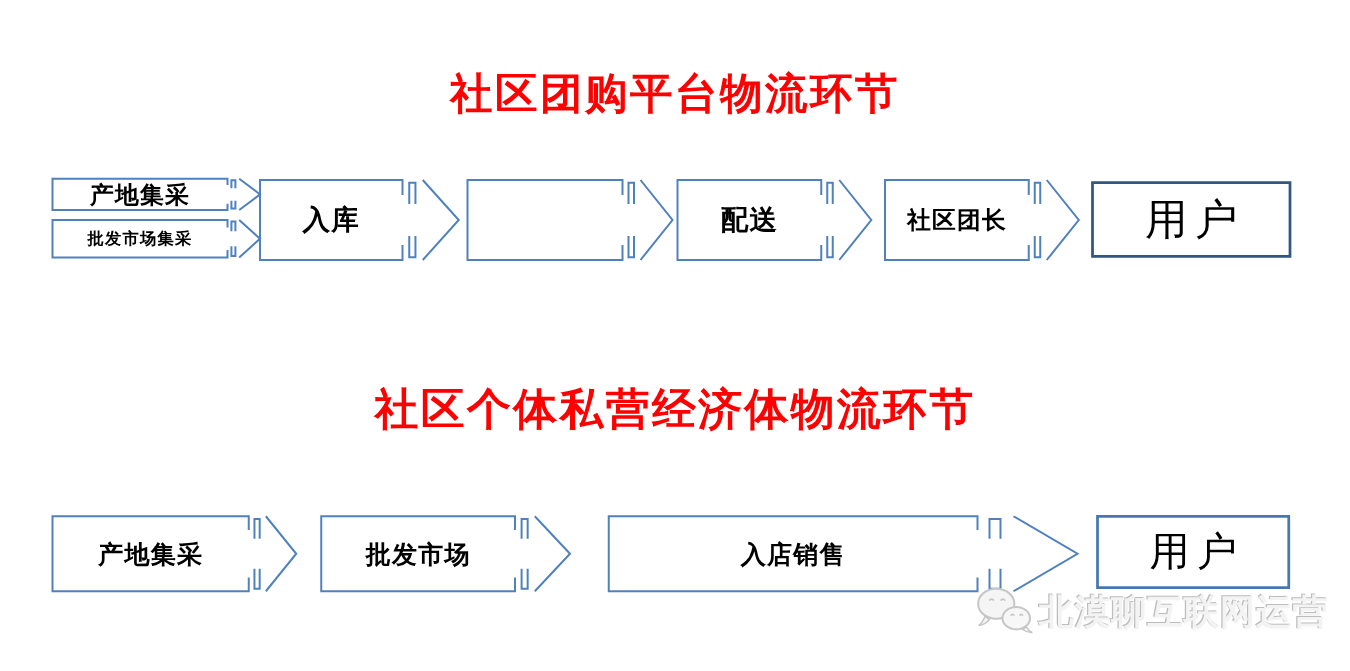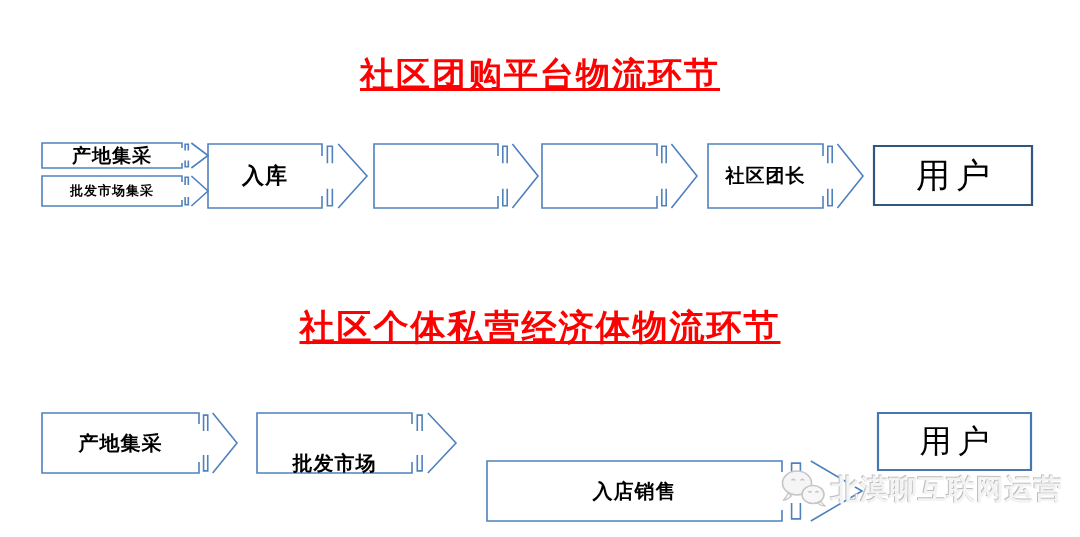--- a/index.html
+++ b/index.html
@@ -5,21 +5,20 @@
   html,body{margin:0;padding:0;background:#ffffff;}
   .stage{
     position:relative;width:1080px;height:537px;background:#fff;
     overflow:hidden;font-family:"Liberation Serif","DejaVu Serif",serif;
   }
   .title{
     position:absolute;left:0;right:0;text-align:center;
     font-weight:700;font-size:34px;letter-spacing:2px;
     color:var(--titlered,#ff0000);
     font-family:"Liberation Serif","DejaVu Serif",serif;
-    text-decoration:underline;
   }
   .node{position:absolute;}
   .node svg{position:absolute;left:-2px;top:-4px;overflow:visible;display:block;}
   .lbl{
     position:absolute;left:0;top:0;display:flex;align-items:center;justify-content:center;
     color:var(--labelc,#000);letter-spacing:1px;white-space:nowrap;
     font-family:"Liberation Serif","DejaVu Serif",serif;
   }
   .watermark{
     position:absolute;left:780px;top:468px;display:flex;align-items:center;gap:3px;
@@ -76,20 +75,21 @@
           <path d="M 138.4 0 L 164 32 L 138.4 64" fill="none" stroke="var(--accent)" stroke-width="1.6"></path>
         </svg>
       </div>
       <div class="node" style="left: 542px; top: 144px; width: 155px; height: 64px;">
         <svg width="161" height="72" viewBox="-2 -4 161 72">
           <path d="M 115 12 L 115 0 L 0 0 L 0 64 L 115 64 L 115 52" fill="none" stroke="var(--accent)" stroke-width="1.6"></path>
           <path d="M 119.8 19.2 L 119.8 2.24 L 124.2 2.24 L 124.2 19.2" fill="none" stroke="var(--accent)" stroke-width="1.6"></path>
           <path d="M 119.8 44.8 L 119.8 61.76 L 124.2 61.76 L 124.2 44.8" fill="none" stroke="var(--accent)" stroke-width="1.6"></path>
           <path d="M 129.4 0 L 155 32 L 129.4 64" fill="none" stroke="var(--accent)" stroke-width="1.6"></path>
         </svg>
+        <div class="lbl" style="width: 115px; height: 64px; font-size: 22px; font-weight: 700;">配送</div>
       </div>
       <div class="node" style="left: 708px; top: 144px; width: 155px; height: 50px;">
         <svg width="161" height="72" viewBox="-2 -4 161 72">
           <path d="M 115 12 L 115 0 L 0 0 L 0 64 L 115 64 L 115 52" fill="none" stroke="var(--accent)" stroke-width="1.6"></path>
           <path d="M 119.8 19.2 L 119.8 2.24 L 124.2 2.24 L 124.2 19.2" fill="none" stroke="var(--accent)" stroke-width="1.6"></path>
           <path d="M 119.8 44.8 L 119.8 61.76 L 124.2 61.76 L 124.2 44.8" fill="none" stroke="var(--accent)" stroke-width="1.6"></path>
           <path d="M 129.4 0 L 155 32 L 129.4 64" fill="none" stroke="var(--accent)" stroke-width="1.6"></path>
         </svg>
         <div class="lbl" style="width: 115px; height: 64px; font-size: 19px; font-weight: 700;">社区团长</div>
       </div>
@@ -108,23 +108,23 @@
         </svg>
         <div class="lbl" style="width: 157px; height: 60px; font-size: 20px; font-weight: 700;">产地集采</div>
       </div>
       <div class="node" style="left: 257px; top: 413px; width: 199px; height: 60px;">
         <svg width="205" height="68" viewBox="-2 -4 205 68">
           <path d="M 155 11 L 155 0 L 0 0 L 0 60 L 155 60 L 155 49" fill="none" stroke="var(--accent)" stroke-width="1.6"></path>
           <path d="M 160.28 18 L 160.28 2.1 L 165.12 2.1 L 165.12 18" fill="none" stroke="var(--accent)" stroke-width="1.6"></path>
           <path d="M 160.28 42 L 160.28 57.9 L 165.12 57.9 L 165.12 42" fill="none" stroke="var(--accent)" stroke-width="1.6"></path>
           <path d="M 170.84 0 L 199 30 L 170.84 60" fill="none" stroke="var(--accent)" stroke-width="1.6"></path>
         </svg>
-        <div class="lbl" style="width: 155px; height: 60px; font-size: 20px; font-weight: 700; margin-top: 20px;">批发市场</div>
+        <div class="lbl" style="width: 155px; height: 60px; font-size: 20px; font-weight: 700;">批发市场</div>
       </div>
-      <div class="node" style="left: 487px; top: 413px; width: 375px; height: 60px; margin-top: 48px;">
+      <div class="node" style="left: 487px; top: 413px; width: 375px; height: 60px;">
         <svg width="381" height="68" viewBox="-2 -4 381 68">
           <path d="M 295 11 L 295 0 L 0 0 L 0 60 L 295 60 L 295 49" fill="none" stroke="var(--accent)" stroke-width="1.6"></path>
           <path d="M 304.6 18 L 304.6 2.1 L 313.40000000000003 2.1 L 313.40000000000003 18" fill="none" stroke="var(--accent)" stroke-width="1.6"></path>
           <path d="M 304.6 42 L 304.6 57.9 L 313.40000000000003 57.9 L 313.40000000000003 42" fill="none" stroke="var(--accent)" stroke-width="1.6"></path>
           <path d="M 323.8 0 L 375 30 L 323.8 60" fill="none" stroke="var(--accent)" stroke-width="1.6"></path>
         </svg>
         <div class="lbl" style="width: 295px; height: 60px; font-size: 20px; font-weight: 700;">入店销售</div>
       </div>
       <div class="node" style="left: 878px; top: 413px; width: 153px; height: 57px;">
         <svg width="159" height="65" viewBox="-2 -4 159 65">

